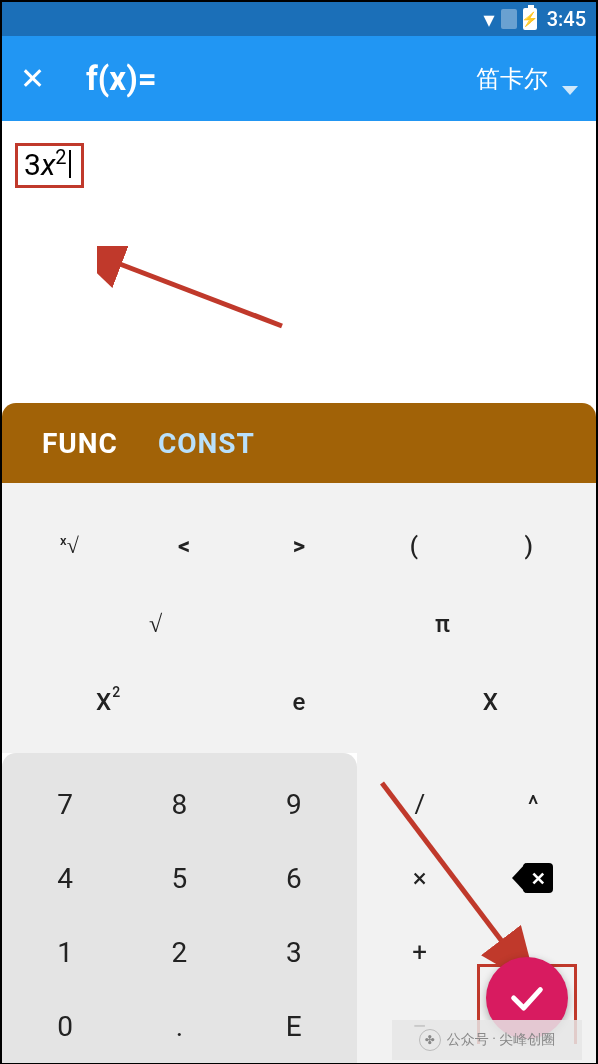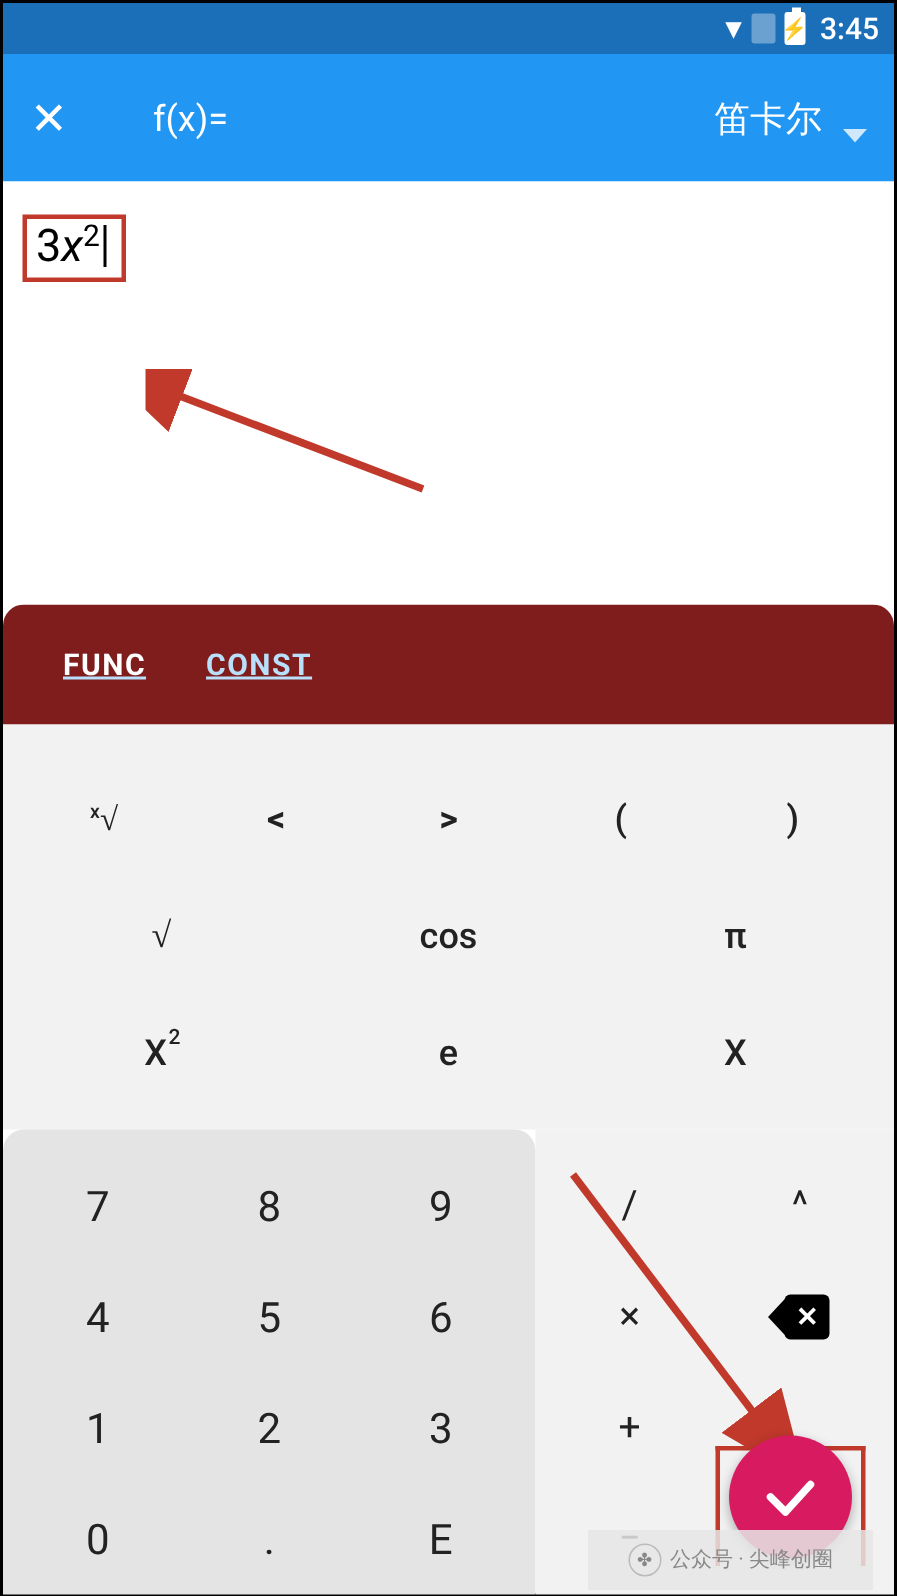--- a/index.html
+++ b/index.html
@@ -8,31 +8,31 @@
 .frame { position: relative; width: 598px; height: 1064px; background: #fff; border: 2px solid #000; }
 .status-bar { height: 34px; background: #1b6fb8; display: flex; justify-content: flex-end; align-items: center; padding: 0 10px; color: #fff; font-size: 20px; gap: 6px; }
 .status-bar .wifi { font-size: 22px; }
 .status-bar .sq { width: 16px; height: 20px; background: rgba(255,255,255,0.35); border-radius: 2px; }
 .status-bar .batt { width: 14px; height: 22px; border: 2px solid #fff; border-radius: 2px; position: relative; display:flex; align-items:center; justify-content:center; font-size:14px; font-weight:bold; color:#1b6fb8; background:#fff; }
 .status-bar .batt::before{ content:""; position:absolute; top:-5px; left:3px; width:6px; height:3px; background:#fff; }
 .status-bar .time { font-weight: 500; margin-left: 4px; }
 
 .header { height: 85px; background: #2196f3; display: flex; align-items: center; color: #fff; padding: 0 18px; }
 .header .close { font-size: 30px; font-weight: 300; width: 40px; }
-.header .fx { font-size: 24px; font-weight: 400; margin-left: 42px; }
+.header .fx { font-size: 33px; font-weight: 700; margin-left: 26px; }
 .header .flex { flex: 1; }
 .header .dropdown { display: flex; align-items: flex-end; gap: 14px; font-size: 24px; }
 .header .dd-arrow { width: 0; height: 0; border-left: 8px solid transparent; border-right: 8px solid transparent; border-top: 9px solid #cfe8fb; }
 
 .canvas { position: relative; height: 282px; background: #fff; }
 .expr-box { position: absolute; top: 22px; left: 13px; border: 3px solid #c0392b; padding: 2px 10px 4px 6px; font-family: "Times New Roman", serif; font-size: 30px; display:flex; align-items:flex-start; line-height: 1.1; }
 .expr-box .sup { font-size: 20px; vertical-align: super; position: relative; top: -2px; }
 .expr-box .cursor { display:inline-block; width:2px; height:28px; background:#000; margin-left:2px; position:relative; top:2px; }
 
-.tabs { height: 80px; background: #7f1d1d; border-radius: 14px 14px 0 0; display: flex; align-items: center; padding: 0 40px; gap: 40px; color: #b9e0fb; font-size: 20px; font-weight: 700; letter-spacing: 1px; text-decoration: underline; }
+.tabs { height: 80px; background: #a16207; border-radius: 14px 14px 0 0; display: flex; align-items: center; padding: 0 40px; gap: 40px; color: #b9e0fb; font-size: 28px; font-weight: 700; letter-spacing: 1px; }
 .tabs .active { color: #fff; }
 
 .keypad-upper { background: #f2f2f2; padding: 24px 10px 10px 10px; height: 270px; border-radius: 0 0 0 0; }
 .row { display: flex; }
 .key { flex: 1; height: 78px; display: flex; align-items: center; justify-content: center; font-size: 24px; color: #222; font-weight: 500; }
 .key.small { font-size: 22px; }
 
 .keypad-lower { display:flex; height: 310px; }
 .numpad { width: 355px; background: #e4e4e4; border-radius: 14px 14px 0 0; padding: 14px 6px 0 6px; display:flex; flex-direction:column; }
 .numpad .row { flex:1; }
@@ -111,21 +111,20 @@
         </div>
       <div class="key" style="font-weight:700">&lt;</div>
       <div class="key" style="font-weight:700">&gt;</div>
       <div class="key">(</div>
       <div class="key">)</div>
     </div>
     <div class="row">
       <div class="key">
           <span class="root-glyph">√</span>
         </div>
-      <div class="key">cos</div>
       <div class="key">π</div>
     </div>
     <div class="row">
       <div class="key x2">
           <span>X</span>
           <span class="sup2">2</span>
         </div>
       <div class="key">e</div>
       <div class="key">X</div>
     </div>

